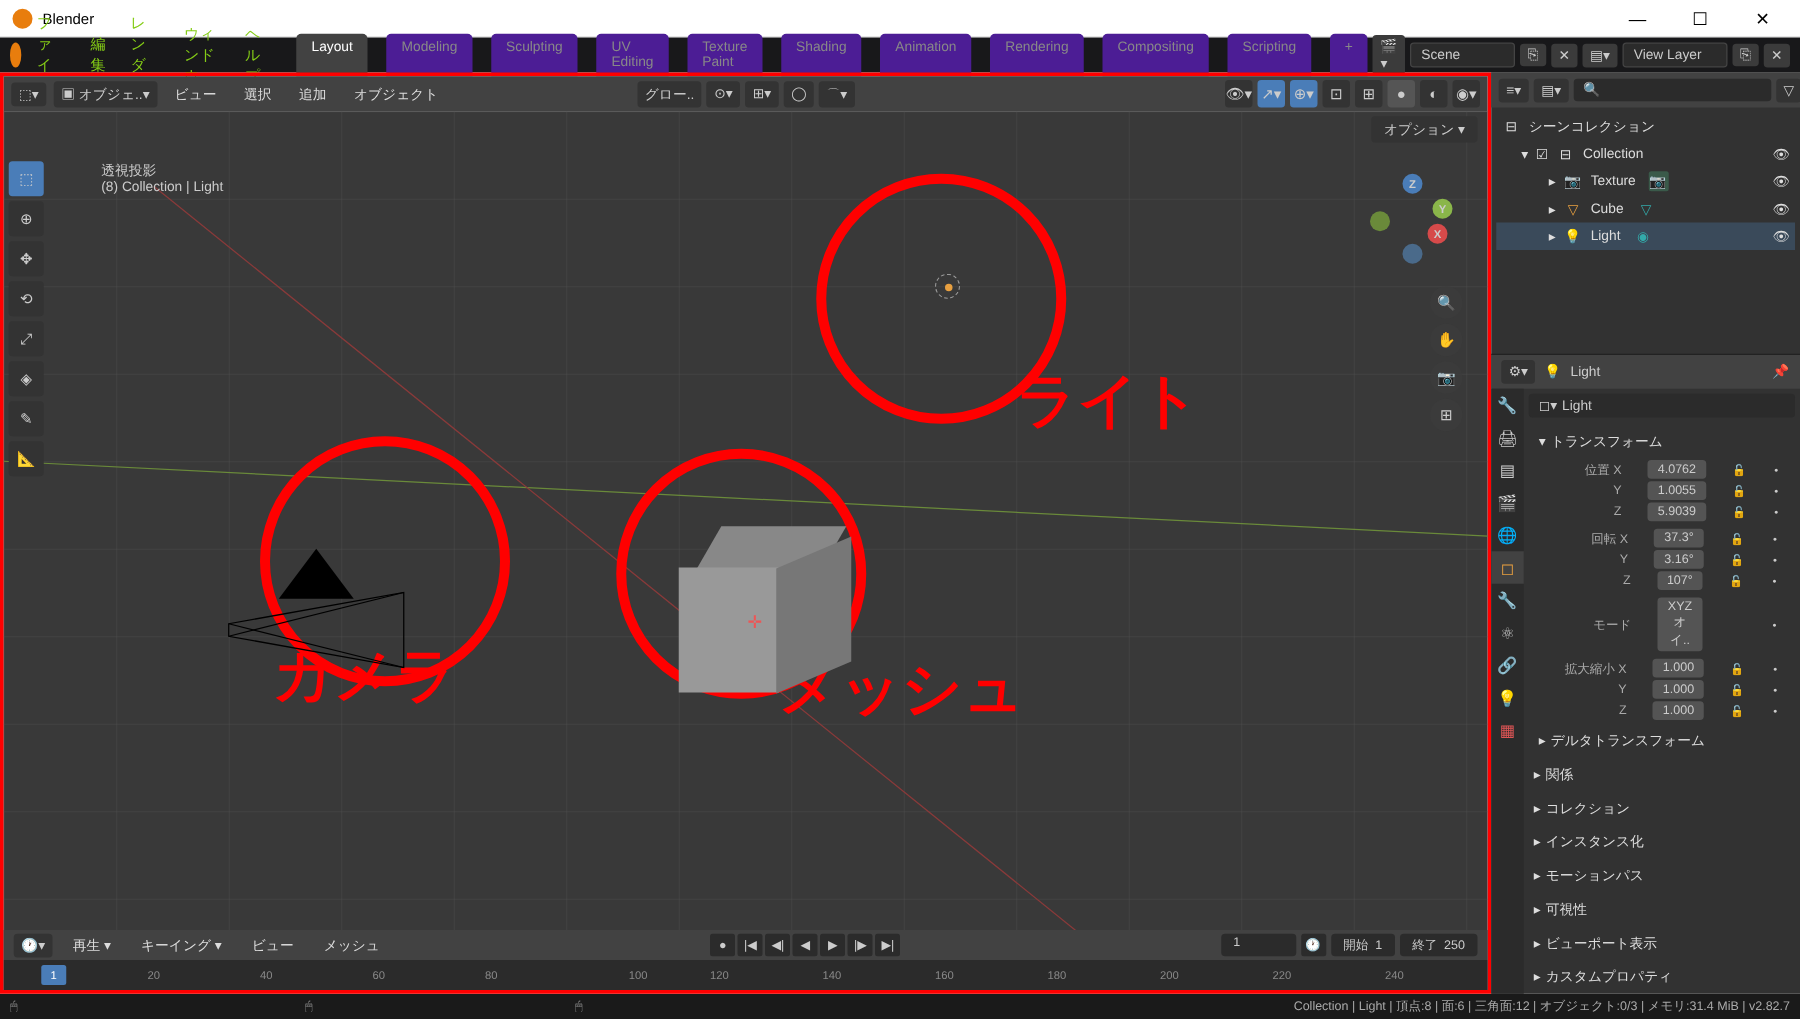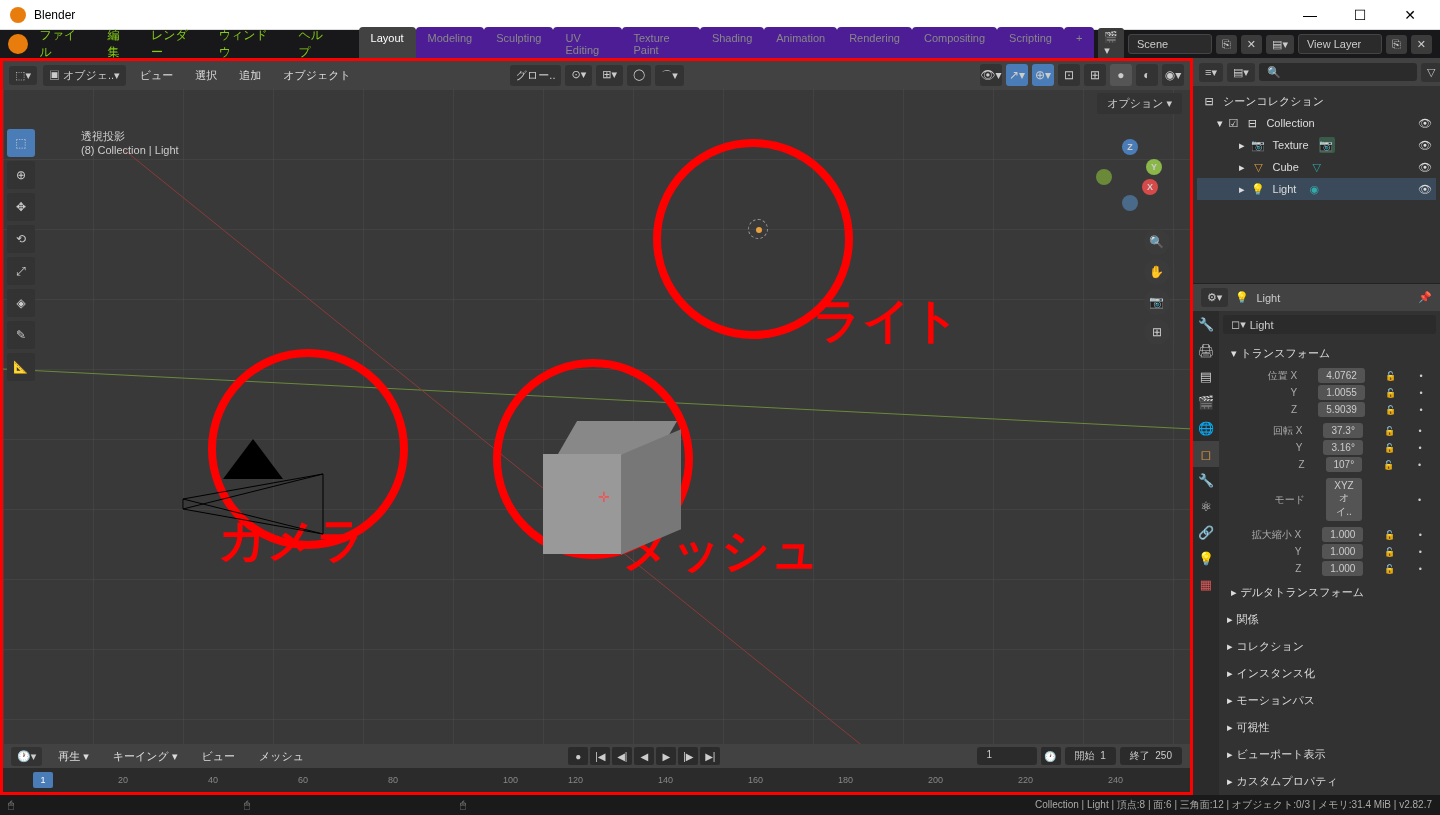--- a/index.html
+++ b/index.html
@@ -5,21 +5,21 @@
 *{margin:0;padding:0;box-sizing:border-box;font-family:sans-serif;}
 body{background:#fff;width:1440px;height:815px;overflow:hidden;font-size:12px;color:#ccc;}
 .titlebar{height:30px;background:#fff;display:flex;align-items:center;padding:0 10px;border-bottom:1px solid #ddd;}
 .titlebar .logo{width:16px;height:16px;background:#e87d0d;border-radius:50%;margin-right:8px;}
 .titlebar .title{color:#000;font-size:12px;}
 .titlebar .win-controls{margin-left:auto;display:flex;gap:10px;}
 .titlebar .win-controls span{width:40px;height:30px;display:flex;align-items:center;justify-content:center;color:#000;cursor:pointer;font-size:14px;}
 .topbar{height:28px;background:#18181a;display:flex;align-items:center;padding:0 8px;gap:4px;}
 .topbar .logo2{width:20px;height:20px;background:#e87d0d;border-radius:50%;}
 .menu-item{color:#84cc16;padding:4px 8px;font-size:12px;cursor:pointer;}
-.workspace-tabs{display:flex;margin-left:12px;gap:0;}
+.workspace-tabs{display:flex;margin-left:12px;gap:15px;}
 .ws-tab{padding:5px 12px;background:#4c1d95;color:#888;font-size:11px;cursor:pointer;border-radius:4px 4px 0 0;}
 .ws-tab.active{background:#424242;color:#fff;}
 .scene-input{margin-left:auto;display:flex;align-items:center;gap:4px;}
 .scene-input input{background:#2b2b2b;border:1px solid #444;color:#ccc;padding:3px 8px;width:84px;border-radius:3px;font-size:11px;}
 .scene-btn{background:#3b3b3b;padding:3px 6px;border-radius:3px;color:#ccc;font-size:11px;}
 .main{display:flex;height:calc(100% - 30px - 28px - 20px);}
 .viewport-area{flex:1;display:flex;flex-direction:column;border:3px solid #ff0000;}
 .viewport-header{height:28px;background:#424242;display:flex;align-items:center;padding:0 6px;gap:6px;}
 .vh-btn{background:#333;padding:3px 6px;border-radius:3px;font-size:11px;color:#ccc;}
 .vh-menu{padding:3px 8px;font-size:11px;color:#ddd;}

